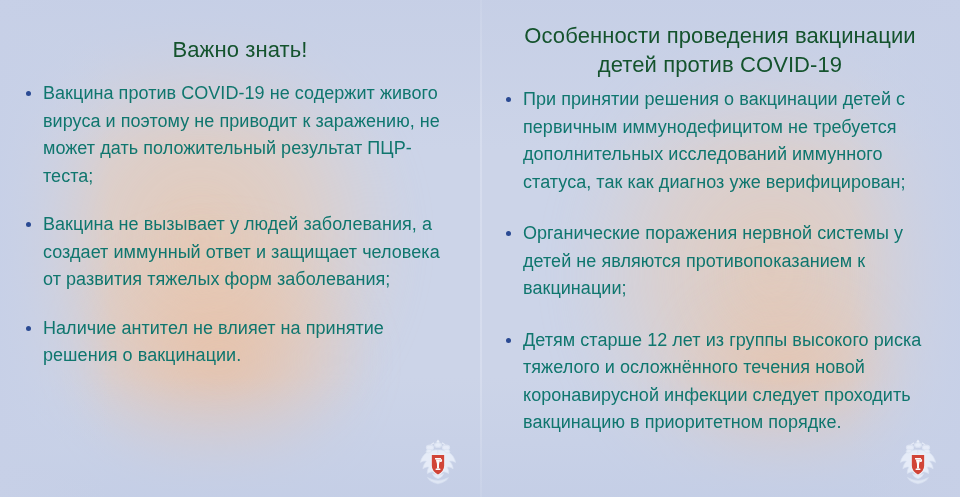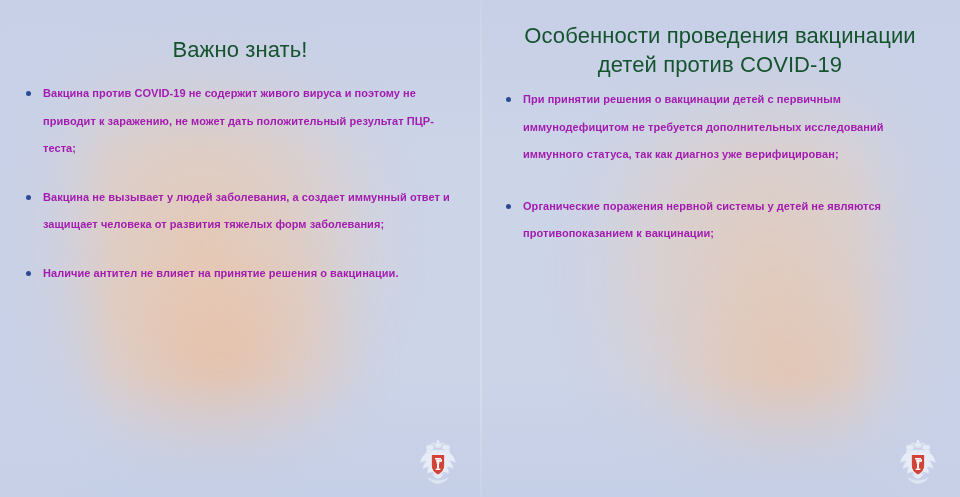--- a/index.html
+++ b/index.html
@@ -103,27 +103,26 @@
   .col-right .heading { margin-top:21px; }
 
   ul.bullets {
     list-style:none;
     margin-top:16px;
   }
   .col-right ul.bullets { margin-top:7px; }
 
   ul.bullets li {
     position:relative;
-    color:#a21caf;
-    font-size:11px;
+    color:#0f766e;
+    font-size:18px;
     line-height:27.5px;
     padding-left:21px;
     margin-bottom:21px;
     letter-spacing:.05px;
-    font-weight:bold;
   }
   .col-right ul.bullets li { margin-bottom:24px; }
 
   ul.bullets li::before {
     content:"";
     position:absolute;
     left:4px; top:11px;
     width:5px; height:5px;
     border-radius:50%;
     background:#2a4a93;
@@ -216,20 +215,21 @@
         </svg>
       </div>
     </div>
 
     <div class="col col-right">
       <div class="heading">Особенности проведения вакцинации детей против COVID-19</div>
 
       <ul class="bullets">
         <li>При принятии решения о вакцинации детей с первичным иммунодефицитом не требуется дополнительных исследований иммунного статуса, так как диагноз уже верифицирован;</li>
         <li>Органические поражения нервной системы у детей не являются противопоказанием к вакцинации;</li>
+        <li>Детям старше 12 лет из группы высокого риска тяжелого и осложнённого течения новой коронавирусной инфекции следует проходить вакцинацию в приоритетном порядке.</li>
       </ul>
 
       <div class="emblem" title="Министерство здравоохранения Российской Федерации">
         <svg viewBox="0 0 48 50" xmlns="http://www.w3.org/2000/svg">
           <g fill="none" stroke="#e9eef8" stroke-width="1.1" opacity="0.95">
             <path d="M24 2.5 l1.6 2.2 -1.6 2.2 -1.6-2.2z" fill="#eef2fa" stroke="none"></path>
             <path d="M16 9.5 q2-3 4-3.6 M32 9.5 q-2-3 -4-3.6"></path>
             <ellipse cx="16" cy="10.5" rx="3.6" ry="2.4" fill="#eaeffa" stroke="#dfe6f4"></ellipse>
             <ellipse cx="32" cy="10.5" rx="3.6" ry="2.4" fill="#eaeffa" stroke="#dfe6f4"></ellipse>
             <ellipse cx="24" cy="8" rx="3.4" ry="2.3" fill="#eaeffa" stroke="#dfe6f4"></ellipse>

